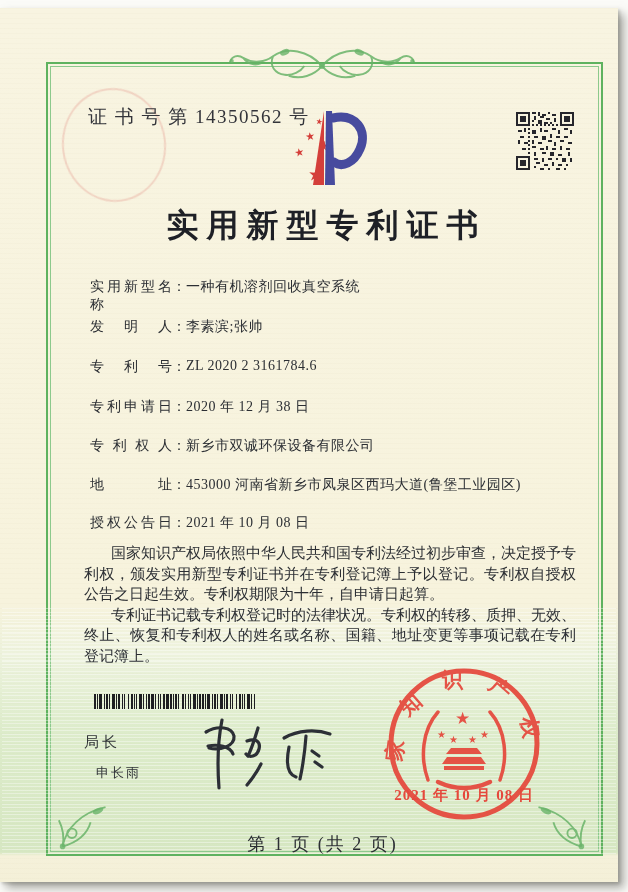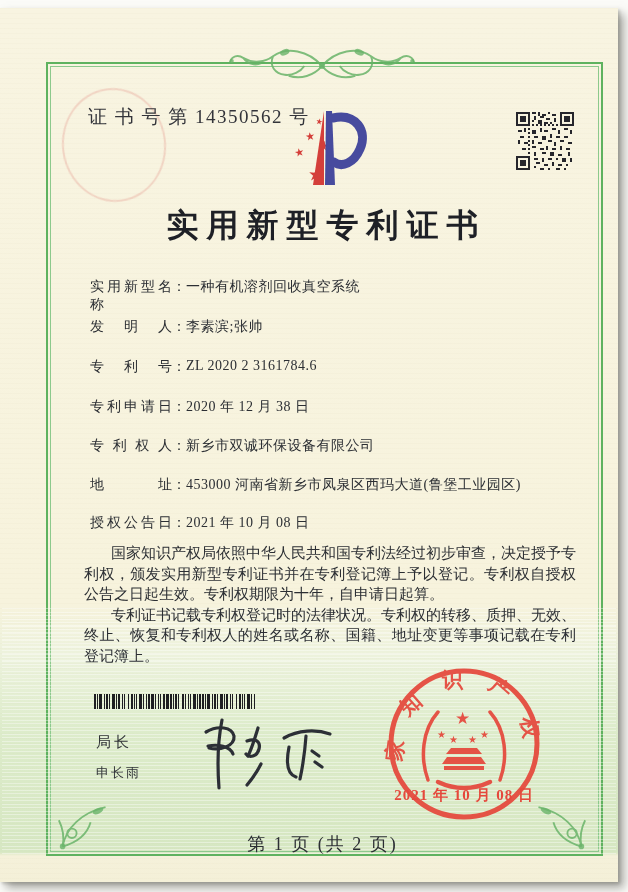--- a/index.html
+++ b/index.html
@@ -58,21 +58,21 @@
   }
   .colon{display:inline-block;vertical-align:top;}
   .fval{display:inline-block;vertical-align:top;letter-spacing:.5px;max-width:400px;}
   .grant2{position:absolute;left:244px;top:0;}
   .paras{
     position:absolute;left:84px;top:535px;width:492px;
     font-size:15px;line-height:20.5px;color:#2b2e33;text-align:justify;
   }
   .paras p{margin:0;text-indent:27px;}
   .barcode{position:absolute;left:94px;top:686px;width:162px;height:15px;}
-  .sig-title{position:absolute;left:96px;top:725px;font-size:15px;color:#2f3236;letter-spacing:3px;font-family:"Liberation Sans","DejaVu Sans",sans-serif;}
+  .sig-title{position:absolute;left:84px;top:725px;font-size:15px;color:#2f3236;letter-spacing:3px;font-family:"Liberation Sans","DejaVu Sans",sans-serif;}
   .sig-name{position:absolute;left:96px;top:756px;font-size:13px;color:#2f3236;letter-spacing:2px;font-family:Liberation Serif, serif;}
   .signature{position:absolute;left:188px;top:698px;width:158px;height:96px;}
   .seal{position:absolute;left:380px;top:652px;width:168px;height:168px;opacity:.93;}
   .seal-date{
     position:absolute;left:378px;top:778px;width:172px;text-align:center;
     font-size:15px;font-weight:bold;color:#e5483c;letter-spacing:1px;
   }
   .page-info{
     position:absolute;left:46px;top:824px;width:553px;text-align:center;
     font-size:18px;color:#2b2e33;letter-spacing:2px;

